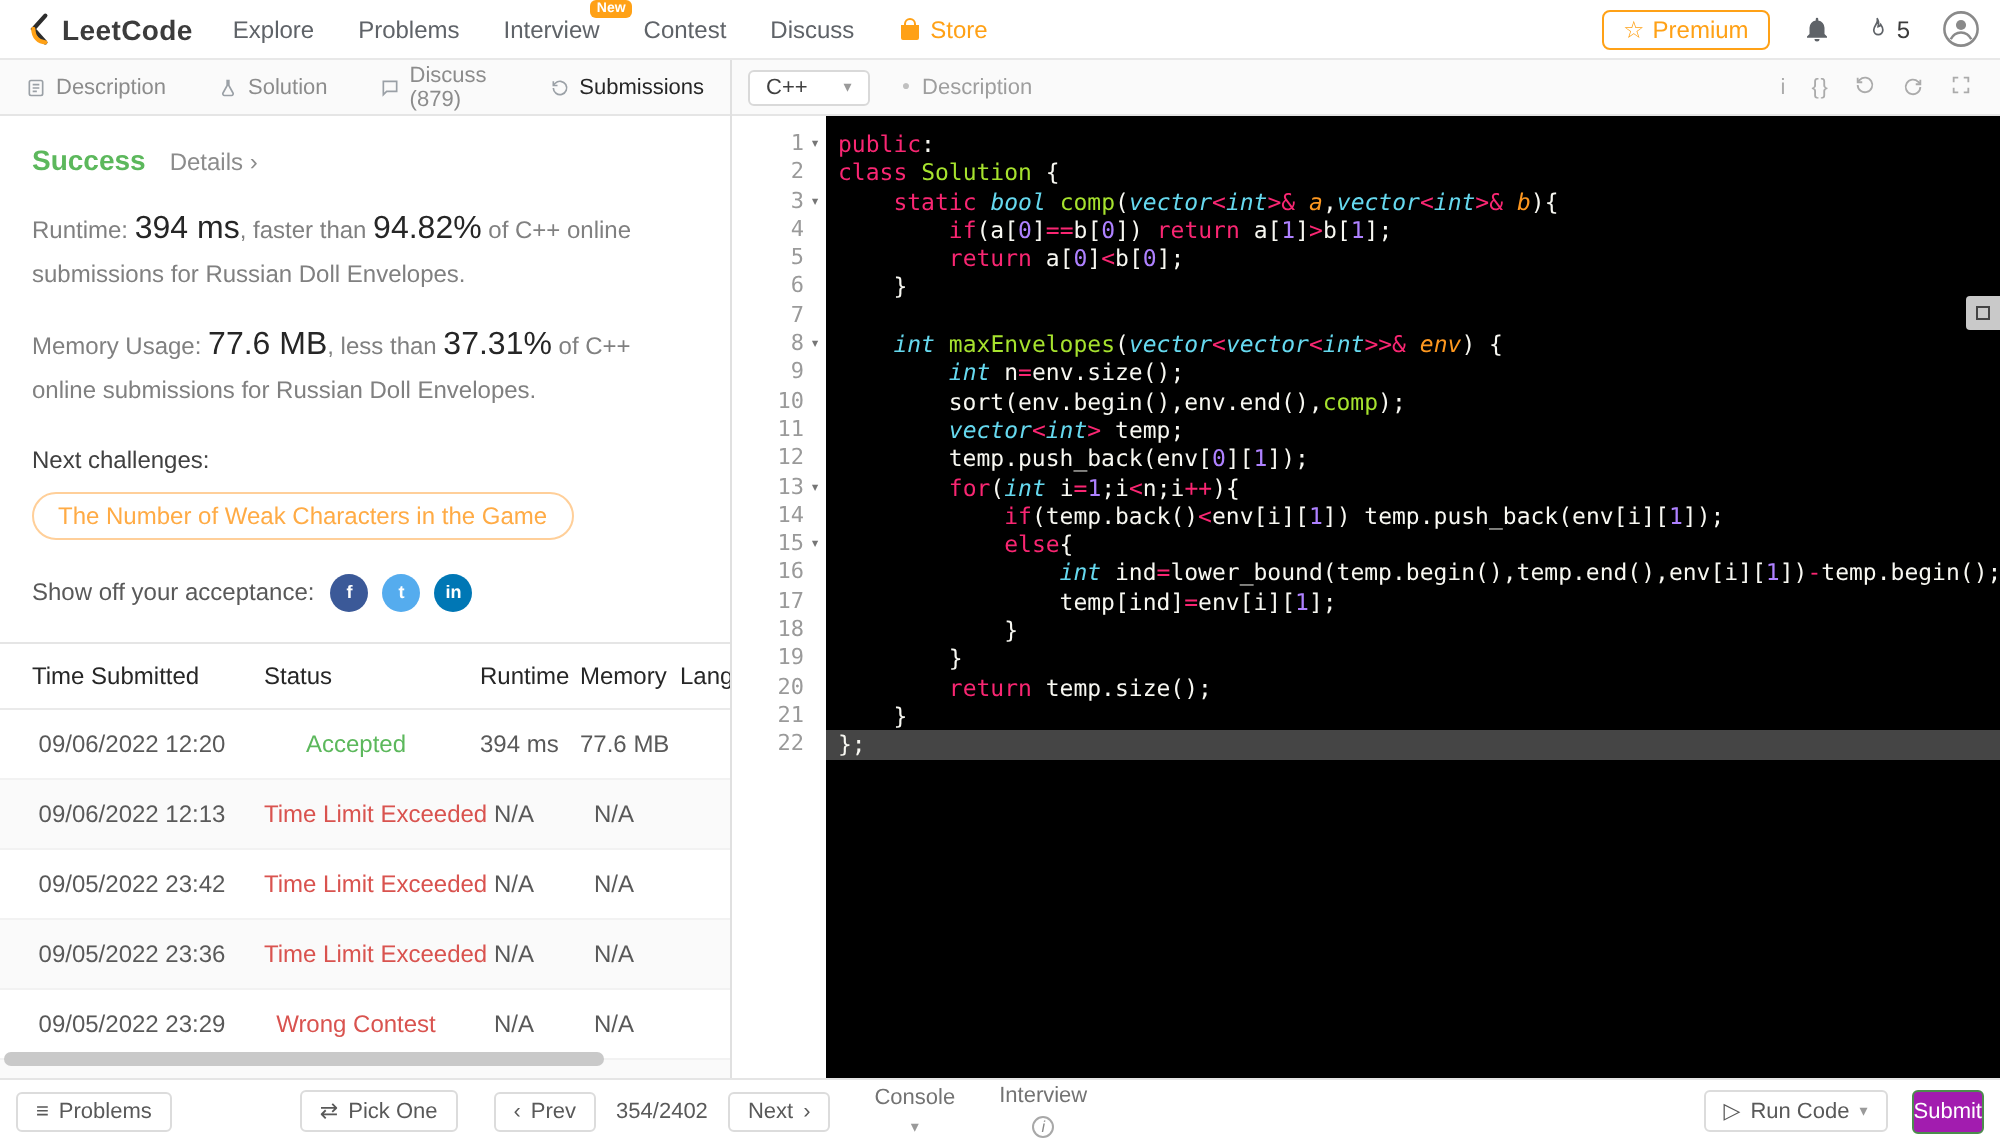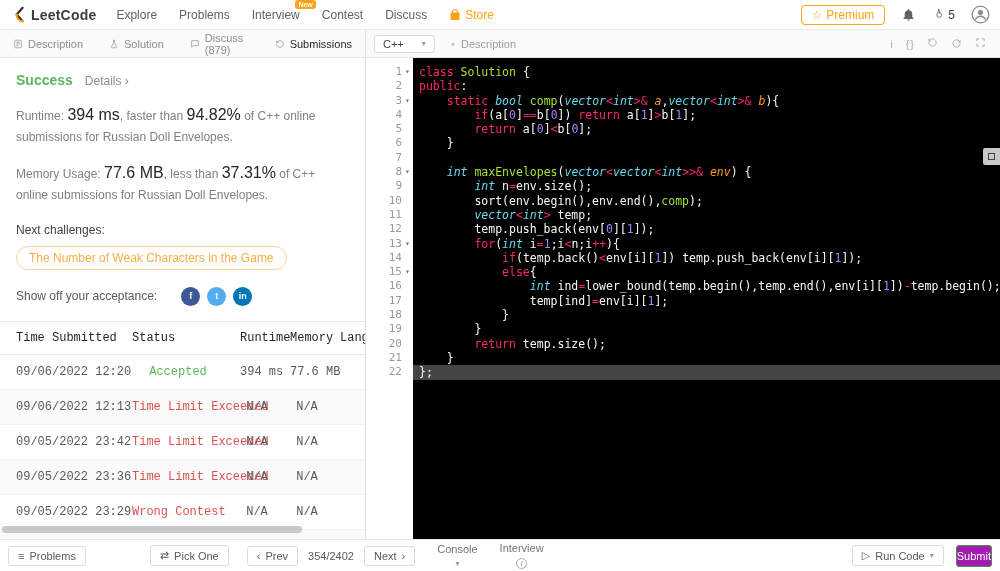--- a/index.html
+++ b/index.html
@@ -42,26 +42,26 @@
   
   .lp-content{flex:1;padding:14px 16px 0;overflow:hidden;position:relative;}
   .success-row{display:flex;align-items:baseline;gap:12px;}
   .success-title{color:#5cb85c;font-size:14px;font-weight:bold;}
   .details-link{font-size:12px;color:#8c8c8c;cursor:pointer;}
   .result-line{margin-top:15px;line-height:1.55;}
   .sm{font-size:12px;color:#808080;}
   .lg{font-size:16px;color:#262626;}
   .next-label{margin-top:18px;font-size:12px;color:#404040;}
   .challenge-pill{display:inline-block;margin-top:9px;border:1px solid #ffcf99;color:#ffab45;font-size:12px;border-radius:14px;padding:4px 12px;cursor:pointer;max-width:100%;white-space:nowrap;}
-  .share-row{margin-top:17px;display:flex;align-items:center;gap:24px;font-size:12px;color:#595959;}
+  .share-row{margin-top:17px;display:flex;align-items:center;gap:8px;font-size:12px;color:#595959;}
   .social{width:19px;height:19px;border-radius:50%;color:#fff;font-size:9px;font-weight:bold;display:inline-flex;align-items:center;justify-content:center;cursor:pointer;}
   .divider{border-top:1px solid #e5e5e5;margin:15px -16px 0;}
 
   
-  .table-wrap{margin:0 -16px;overflow:hidden;font-family:Liberation Mono, monospace;}
+  .table-wrap{margin:0 -16px;overflow:hidden;}
   table{border-collapse:collapse;table-layout:fixed;width:470px;font-size:12px;}
   th{text-align:left;font-weight:normal;color:#262626;padding:9px 8px;border-bottom:1px solid #eaeaea;white-space:nowrap;}
   td{padding:10px 8px;color:#595959;border-top:1px solid #f2f2f2;white-space:nowrap;text-align:center;}
   th:first-child,td:first-child{padding-left:16px;}
   tbody tr:nth-child(even){background:#fafafa;}
   .st-accepted{color:#5cb85c;cursor:pointer;}
   .st-error{color:#d9534f;cursor:pointer;}
   .h-scrollbar{position:absolute;bottom:6px;left:2px;right:2px;height:7px;}
   .h-thumb{width:83%;height:7px;border-radius:4px;background:#c9c9c9;cursor:pointer;}
 
@@ -398,22 +398,22 @@
           <div class="gutter-line">
             <span class="ln">21</span>
             <span class="fold"></span>
           </div>
           <div class="gutter-line">
             <span class="ln">22</span>
             <span class="fold"></span>
           </div>
         </div>
       <div class="code">
+          <div class="code-line"><span class="tok-kw">public</span>:</div>
           <div class="code-line"><span class="tok-kw">class</span> <span class="tok-fn">Solution</span> {</div>
-          <div class="code-line"><span class="tok-kw">public</span>:</div>
           <div class="code-line">    <span class="tok-kw">static</span> <span class="tok-type">bool</span> <span class="tok-fn">comp</span>(<span class="tok-type">vector</span><span class="tok-op">&lt;</span><span class="tok-type">int</span><span class="tok-op">&gt;&amp;</span> <span class="tok-param">a</span>,<span class="tok-type">vector</span><span class="tok-op">&lt;</span><span class="tok-type">int</span><span class="tok-op">&gt;&amp;</span> <span class="tok-param">b</span>){</div>
           <div class="code-line">        <span class="tok-kw">if</span>(a[<span class="tok-num">0</span>]<span class="tok-op">==</span>b[<span class="tok-num">0</span>]) <span class="tok-kw">return</span> a[<span class="tok-num">1</span>]<span class="tok-op">&gt;</span>b[<span class="tok-num">1</span>];</div>
           <div class="code-line">        <span class="tok-kw">return</span> a[<span class="tok-num">0</span>]<span class="tok-op">&lt;</span>b[<span class="tok-num">0</span>];</div>
           <div class="code-line">    }</div>
           <div class="code-line"></div>
           <div class="code-line">    <span class="tok-type">int</span> <span class="tok-fn">maxEnvelopes</span>(<span class="tok-type">vector</span><span class="tok-op">&lt;</span><span class="tok-type">vector</span><span class="tok-op">&lt;</span><span class="tok-type">int</span><span class="tok-op">&gt;&gt;&amp;</span> <span class="tok-param">env</span>) {</div>
           <div class="code-line">        <span class="tok-type">int</span> n<span class="tok-op">=</span>env.size();</div>
           <div class="code-line">        sort(env.begin(),env.end(),<span class="tok-fn">comp</span>);</div>
           <div class="code-line">        <span class="tok-type">vector</span><span class="tok-op">&lt;</span><span class="tok-type">int</span><span class="tok-op">&gt;</span> temp;</div>
           <div class="code-line">        temp.push_back(env[<span class="tok-num">0</span>][<span class="tok-num">1</span>]);</div>

